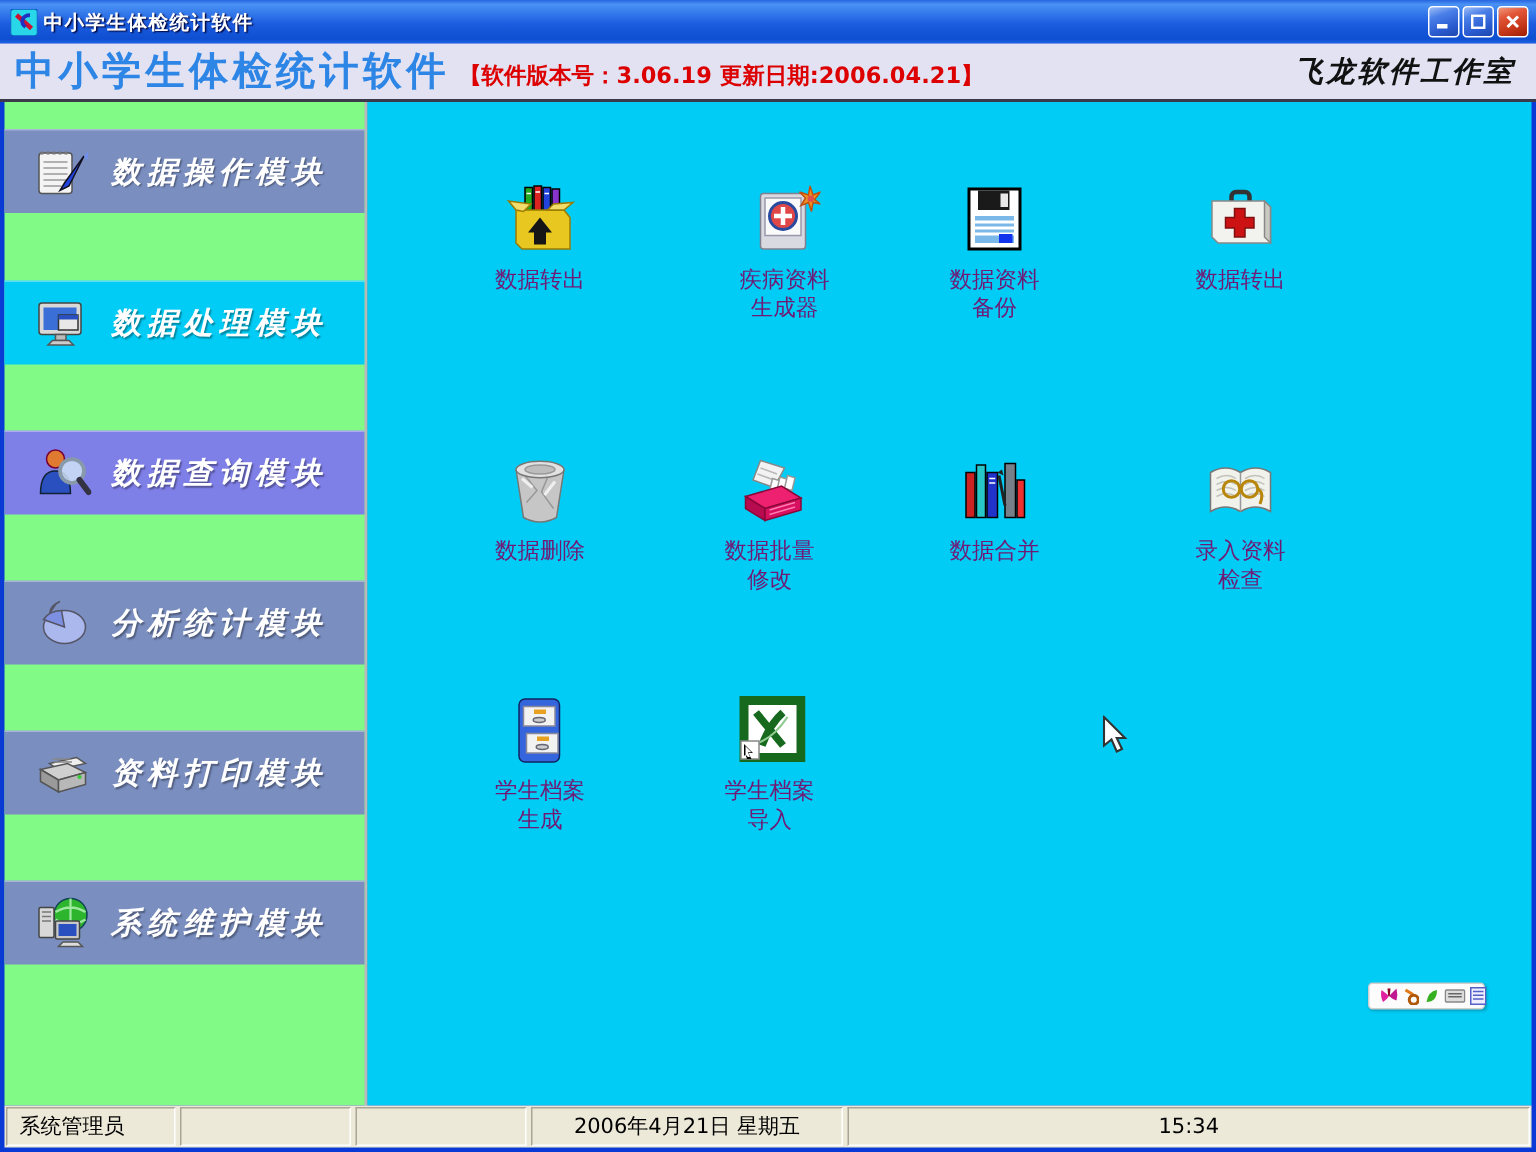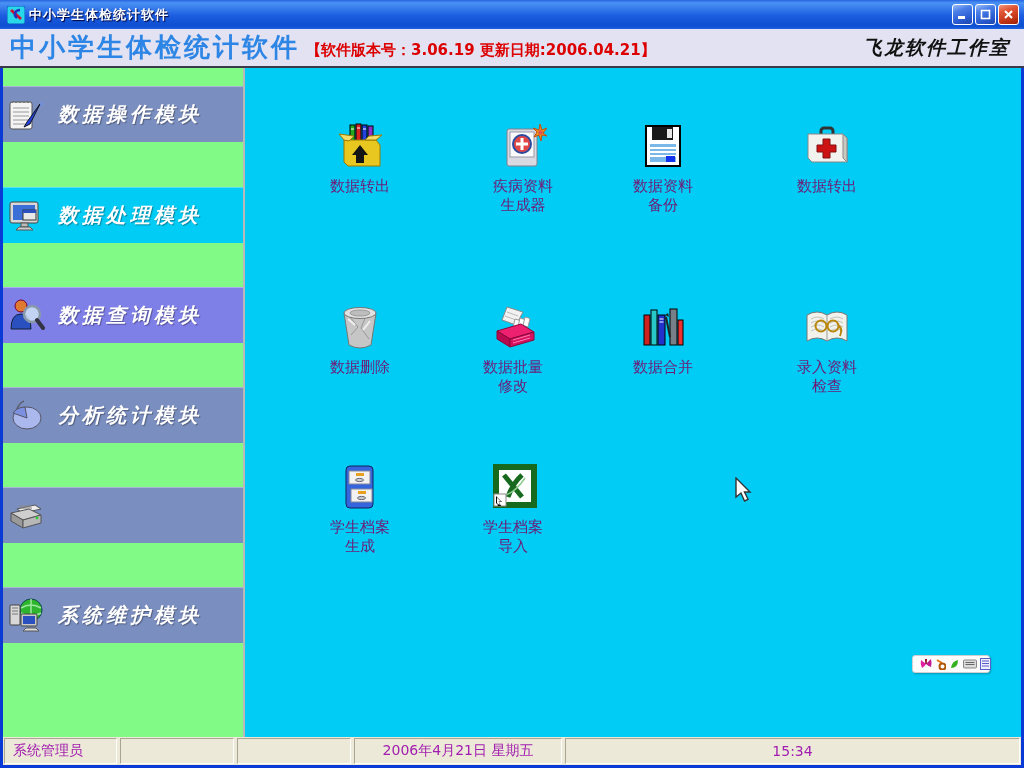--- a/index.html
+++ b/index.html
@@ -30,21 +30,21 @@
     font-family:"DejaVu Serif","Liberation Serif",serif; font-style:italic; letter-spacing:2px; padding-right:4px; }
 
   
   .bodyrow { position:absolute; top:68px; left:3px; right:3px; bottom:31px; display:flex; }
 
   
   .sidebar { width:242px; background:#82fa86; border-right:2px solid #b9b9b9; display:flex; flex-direction:column; }
   .sb-strip { height:18px; }
   .sb-gap { height:44px; }
   .sb-gap.first { height:45px; }
-  .sb-item { height:56px; display:flex; align-items:center; gap:13px; padding-left:4px;
+  .sb-item { height:56px; display:flex; align-items:center; gap:13px; padding-left:20px;
     cursor:pointer; border-top:1px solid rgba(255,255,255,.35); }
   .sb-item .sb-ic { width:38px; height:38px; flex:0 0 auto; }
   .sb-item .sb-label { color:#fff; font-size:20px; font-weight:bold; font-style:italic;
     letter-spacing:4px; text-shadow:1px 1px 1px rgba(0,0,0,.35); white-space:nowrap; }
   .sb-normal   { background:#7a8ec0; }
   .sb-active   { background:#00ccf5; }
   .sb-highlight{ background:#7f7fe8; }
   .sb-rest { flex:1; }
 
   
@@ -59,21 +59,21 @@
     border:1px solid #cfcfcf; border-radius:3px; display:flex; align-items:center; gap:3px;
     padding:0 4px; box-shadow:1px 1px 2px rgba(0,0,0,.25); }
   .ime .sep { width:2px; height:10px; background:#bbb; }
   .ime svg { display:block; }
 
   
   .cursor { position:absolute; left:735px; top:477px; z-index:50; pointer-events:none; }
 
   
   .statusbar { position:absolute; left:3px; right:3px; bottom:3px; height:28px; background:#ece9d8;
-    display:flex; align-items:stretch; padding:1px; font-size:14px; color:#a21caf; }
+    display:flex; align-items:stretch; padding:1px; font-size:14px; color:#000000; }
   .st-cell { border:1px solid; border-color:#a9a593 #ffffff #ffffff #a9a593; margin-right:3px;
     display:flex; align-items:center; padding:0 8px; white-space:nowrap; overflow:hidden; }
   .st-user { width:113px; }
   .st-msg  { width:428px; }
   .st-e1   { width:114px; }
   .st-e2   { width:114px; }
   .st-date { width:208px; justify-content:center; }
   .st-time { flex:1; margin-right:0; justify-content:center; }
 </style>
 </head>
@@ -178,20 +178,21 @@
         <span class="sb-ic">
           <svg viewBox="0 0 38 38" width="38" height="38">
             <polygon points="10,12 28,8 34,12 16,16" fill="#eee" stroke="#555"></polygon>
             <path d="M12 9 h12 M13 11 h12" stroke="#888"></path>
             <polygon points="4,16 22,12 34,18 16,23" fill="#cfcfcf" stroke="#555"></polygon>
             <polygon points="4,16 16,23 16,31 4,24" fill="#9a9a9a" stroke="#555"></polygon>
             <polygon points="16,23 34,18 34,26 16,31" fill="#b8b8b8" stroke="#555"></polygon>
             <circle cx="30" cy="21" r="1.4" fill="#3c3"></circle>
           </svg>
         </span>
+        <span class="sb-label">资料打印模块</span>
       </div>
       <div class="sb-gap"></div>
 
       <div class="sb-item sb-normal">
         <span class="sb-ic">
           <svg viewBox="0 0 38 38" width="38" height="38">
             <circle cx="24" cy="13" r="11" fill="#2db52d" stroke="#145"></circle>
             <path d="M14 11 Q24 5 34 11 M14 16 Q24 22 34 16 M24 2 v22" stroke="#9fe89f" stroke-width="1.5" fill="none"></path>
             <rect x="3" y="8" width="10" height="20" rx="1" fill="#d8d8d8" stroke="#444"></rect>
             <path d="M5 11h6M5 14h6M5 17h6" stroke="#777"></path>

